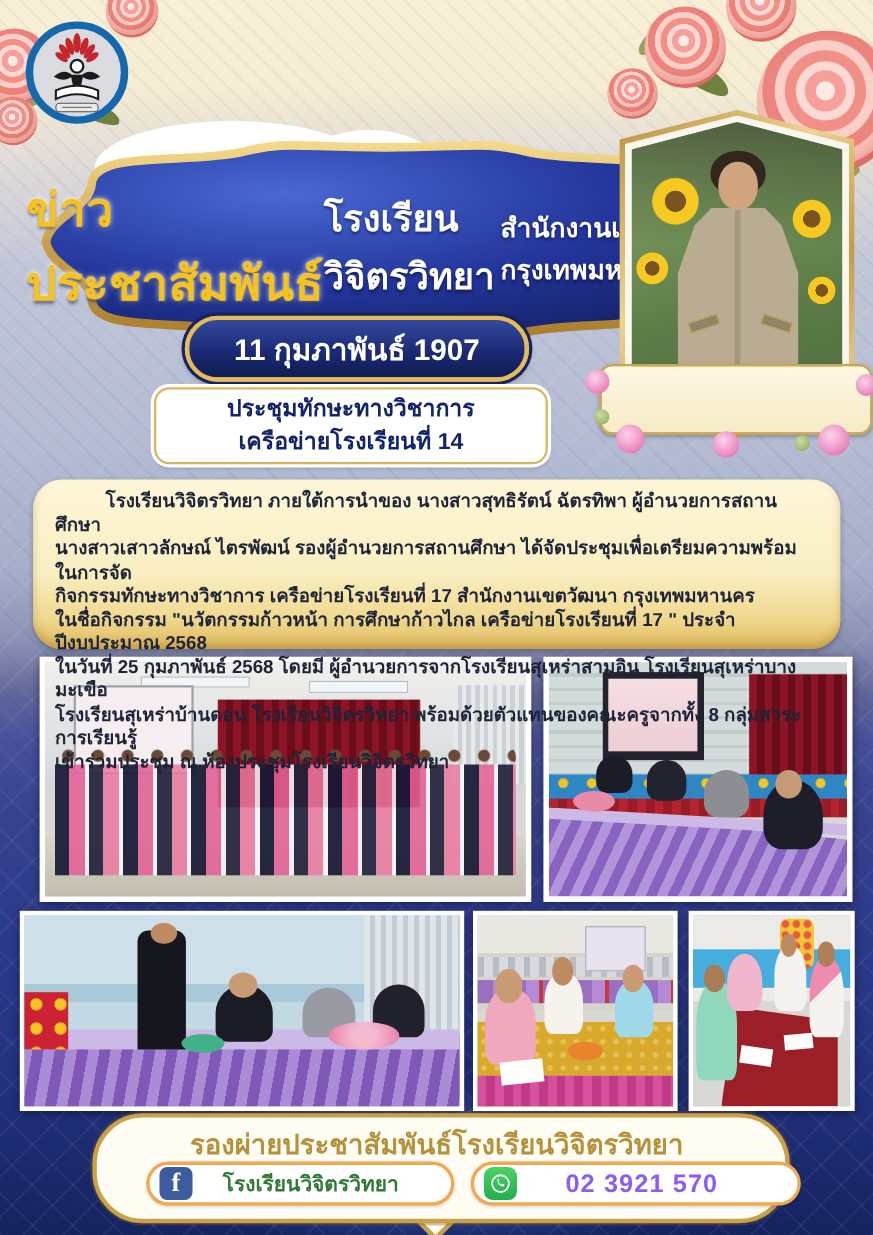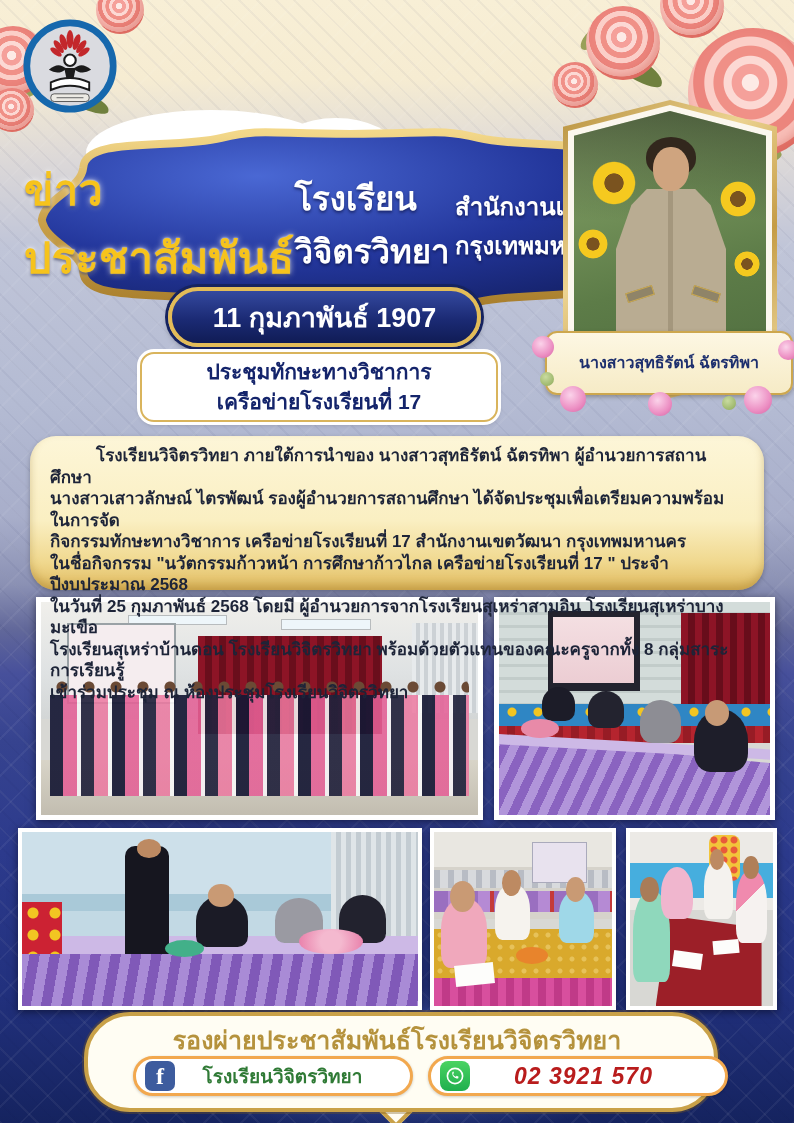--- a/index.html
+++ b/index.html
@@ -86,21 +86,21 @@
      color:#b5923c;font-weight:bold;font-size:25px;}
   .pill{position:absolute;top:1056px;height:40px;z-index:4;background:#fff;border:3px solid #f2a84e;
      border-radius:23px;display:flex;align-items:center;box-sizing:border-box;box-shadow:0 1px 3px rgba(0,0,0,.2);}
   .pill-fb{left:133px;width:280px;}
   .pill-wa{left:428px;width:300px;}
   .fb-ic{width:30px;height:30px;margin-left:9px;border-radius:7px;background:#3d5c9e;color:#fff;
      display:flex;align-items:center;justify-content:center;font-size:24px;font-weight:bold;font-family:"Liberation Serif",serif;}
   .wa-ic{width:30px;height:30px;margin-left:9px;border-radius:8px;
      background:linear-gradient(180deg,#4ad362,#1faf4e);display:flex;align-items:center;justify-content:center;}
   .pill-label{flex:1;text-align:center;color:#2f7a35;font-weight:bold;font-size:19px;padding-right:20px;}
-  .pill-phone{flex:1;text-align:center;color:#b91c1c;font-weight:bold;font-size:23px;letter-spacing:1px;padding-right:28px;font-style:italic;}
+  .pill-phone{flex:1;text-align:center;color:#8b5cf6;font-weight:bold;font-size:23px;letter-spacing:1px;padding-right:28px;}
 </style>
 </head>
 <body>
 
 <div class="page">
   <div class="pattern"></div>
 
   <div>
     <div class="leaf" style="left:6px;top:78px;width:46px;height:18px;transform:rotate(-28deg);"></div>
     <div class="leaf d" style="left:70px;top:96px;width:40px;height:15px;transform:rotate(20deg);"></div>
@@ -166,42 +166,41 @@
       <div class="b-district">สำนักงานเขตวัฒนา กรุงเทพมหานคร</div>
     </div>
   </div>
 
   <div class="abs date-pill">
     <span>11 กุมภาพันธ์ 1907</span>
   </div>
 
   <div class="abs topic-box">
     <span>ประชุมทักษะทางวิชาการ</span>
-    <span>เครือข่ายโรงเรียนที่  17</span>
+    <span>เครือข่ายโรงเรียนที่  14</span>
   </div>
 
   <div class="abs frame">
     <div class="frame-white"></div>
     <div class="frame-photo">
       <div class="ly" style="inset:0 0 60% 0;background:linear-gradient(180deg,rgba(30,40,25,.55),rgba(30,40,25,0));"></div>
       <div class="sf" style="left:18px;top:50px;width:44px;height:44px;"></div>
       <div class="sf" style="left:4px;top:118px;width:30px;height:30px;"></div>
       <div class="sf" style="left:146px;top:70px;width:36px;height:36px;"></div>
       <div class="sf" style="left:160px;top:140px;width:26px;height:26px;"></div>
       <div class="sf" style="left:130px;top:228px;width:30px;height:30px;background:radial-gradient(circle,#7a531f 0 30%,#f09a28 32% 66%,rgba(240,154,40,0) 70%);"></div>
       <div class="p-shirt"></div>
       <div class="epaul" style="left:52px;top:178px;transform:rotate(-18deg);"></div>
       <div class="epaul" style="left:118px;top:178px;transform:rotate(18deg);"></div>
       <div class="p-hair"></div>
       <div class="p-face"></div>
     </div>
   </div>
 
   <div class="abs badge">
-    <span>นางสาวสุทธิรัตน์ ฉัตรทิพา</span>
   </div>
   <div class="fl" style="left:532px;top:336px;width:22px;height:22px;"></div>
   <div class="fl g" style="left:540px;top:372px;width:14px;height:14px;"></div>
   <div class="fl" style="left:560px;top:386px;width:26px;height:26px;"></div>
   <div class="fl" style="left:778px;top:340px;width:20px;height:20px;"></div>
   <div class="fl" style="left:744px;top:386px;width:28px;height:28px;"></div>
   <div class="fl g" style="left:722px;top:396px;width:14px;height:14px;"></div>
   <div class="fl" style="left:648px;top:392px;width:24px;height:24px;"></div>
 
   <div class="abs article">

